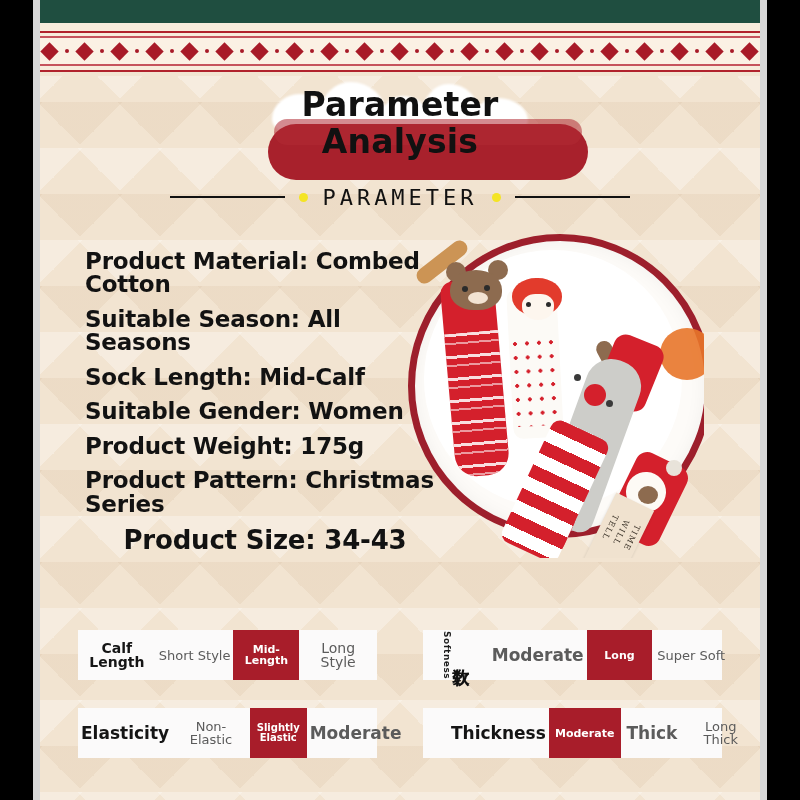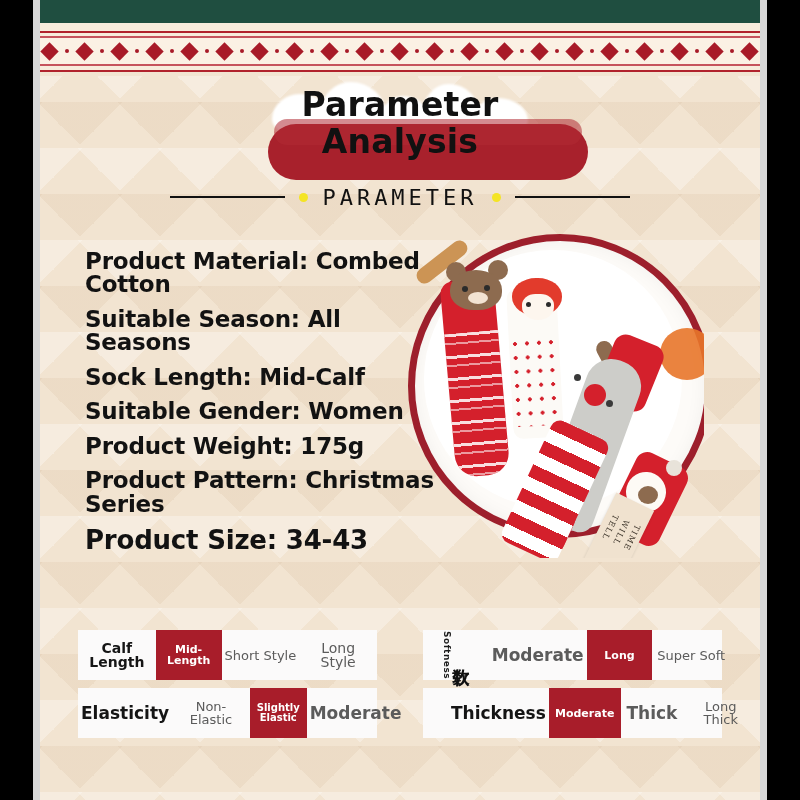--- a/index.html
+++ b/index.html
@@ -74,21 +74,21 @@
   .subtitle{position:absolute;left:0;top:182px;width:720px;height:30px;z-index:10;
     display:flex;align-items:center;justify-content:center;gap:14px;}
   .rule{width:115px;height:2px;background:#111;}
   .ydot{width:9px;height:9px;border-radius:50%;background:#f4e425;}
   .sub-text{font-size:22px;letter-spacing:4px;color:#111;font-family:"DejaVu Sans Mono","Liberation Mono",monospace;}
 
   
   .specs{position:absolute;left:45px;top:250px;width:360px;z-index:20;}
   .spec{font-size:23px;font-weight:bold;color:#121212;line-height:1.02;margin-bottom:11px;
     letter-spacing:-.2px;}
-  .spec.big{font-size:26px;}
+  .spec.big{font-size:26px;text-align:center;}
 
   
   .photo{position:absolute;left:348px;top:228px;width:316px;height:330px;z-index:15;overflow:hidden;}
   .plate{position:absolute;left:20px;top:6px;width:290px;height:290px;border-radius:50%;
     background:#fdfbf8;border:7px solid #9d1f2c;box-shadow:inset 0 0 18px rgba(0,0,0,.05);}
   .plate-inner{position:absolute;left:36px;top:22px;width:258px;height:258px;border-radius:50%;
     background:#ffffff;}
   .woodbar{position:absolute;left:24px;top:26px;width:60px;height:16px;background:#c98f4d;
     border-radius:8px;transform:rotate(-38deg);opacity:.95;}
   .orange{position:absolute;left:272px;top:100px;width:54px;height:52px;border-radius:50%;
@@ -163,21 +163,21 @@
   
   .tag{position:absolute;left:210px;top:270px;width:42px;height:74px;background:#f0e2cf;
     transform:rotate(26deg);z-index:8;box-shadow:0 1px 3px rgba(0,0,0,.12);}
   .tagtext{position:absolute;left:-5px;top:16px;width:52px;text-align:center;
     font-size:8px;letter-spacing:1.4px;color:#3a3228;
     font-family:"DejaVu Serif","Liberation Serif",serif;
     transform:rotate(90deg);line-height:1.5;}
 
   
   .tables{position:absolute;left:0;top:630px;width:720px;z-index:25;}
-  .trow{display:flex;gap:46px;margin-bottom:8px;padding:0 38px;}
+  .trow{display:flex;gap:46px;margin-bottom:28px;padding:0 38px;}
   .tbl{display:flex;height:50px;flex:1;background:#fbfafa;}
   .cell{display:flex;align-items:center;justify-content:center;text-align:center;
     padding:2px 3px;box-sizing:border-box;line-height:1.0;}
   .c-label{font-weight:bold;color:#151515;}
   .c-opt{color:#5b5b5b;}
   .c-on{background:#a81d2a;color:#ffffff;font-weight:bold;}
 
   .vlabel{display:flex;align-items:center;justify-content:center;gap:1px;}
   .vert-en{writing-mode:vertical-rl;font-size:9px;letter-spacing:.5px;color:#1a1a1a;
     font-weight:bold;}
@@ -320,22 +320,22 @@
 
       <div class="tag">
         <div class="tagtext">TIME WILL TELL</div>
       </div>
     </div>
 
     <div class="tables" id="tables">
         <div class="trow">
           <div class="tbl">
             <div class="cell c-label" style="flex: 0 0 26%; font-size: 14px;">Calf Length</div>
+            <div class="cell c-opt" style="flex: 0 0 26%; font-size: 13px;">Short Style</div>
             <div class="cell c-on" style="flex: 0 0 22%; font-size: 11px;">Mid-Length</div>
-            <div class="cell c-opt" style="flex: 0 0 26%; font-size: 13px;">Short Style</div>
             <div class="cell c-opt" style="flex: 0 0 26%; font-size: 14px;">Long Style</div>
           </div>
           <div class="tbl">
             <div class="cell c-label vlabel" style="flex: 0 0 22%;">
               <span class="vert-en">Softness</span>
               <span class="vert-cn">软数</span>
             </div>
             <div class="cell c-opt" style="flex: 0 0 30%; font-size: 17px; font-weight: 600;">Moderate</div>
             <div class="cell c-on" style="flex: 0 0 22%; font-size: 11px;">Long</div>
             <div class="cell c-opt" style="flex: 0 0 26%; font-size: 13px;">Super Soft</div>

